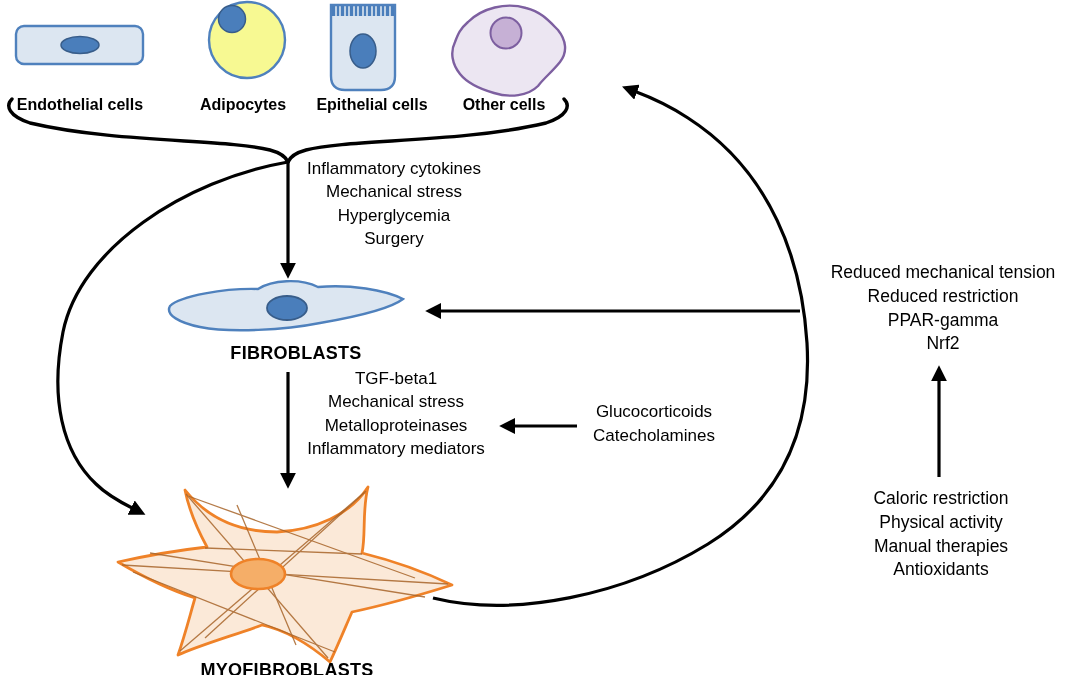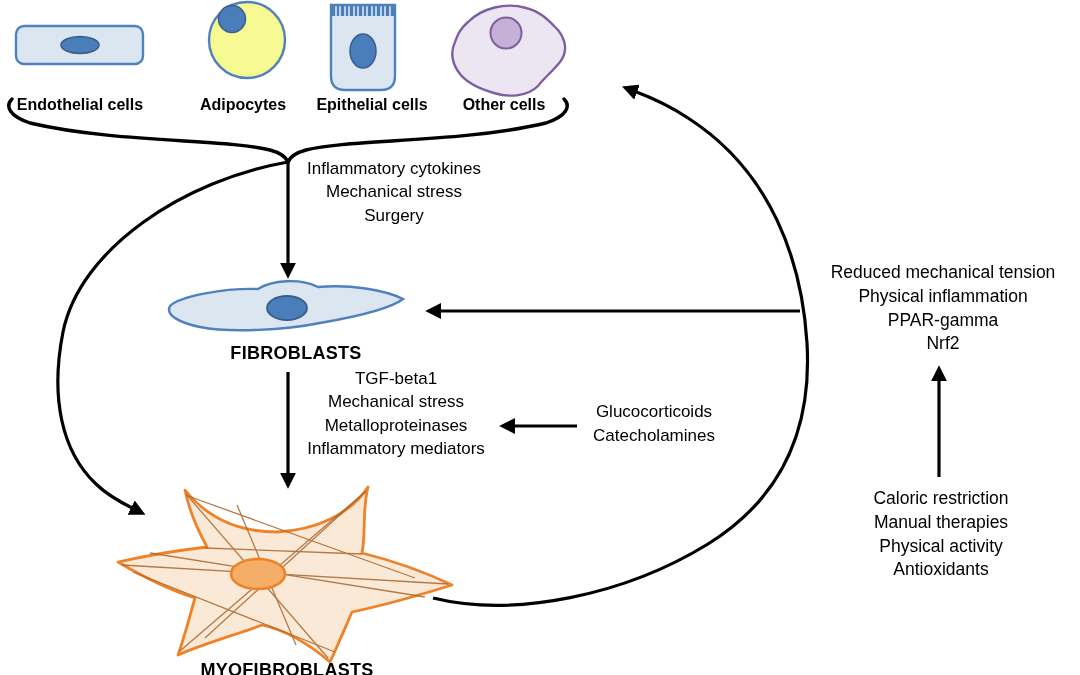--- a/index.html
+++ b/index.html
@@ -96,46 +96,47 @@
   </svg>
 
   <div class="t cell-label" style="left:80px;top:95px">Endothelial cells</div>
   <div class="t cell-label" style="left:243px;top:95px">Adipocytes</div>
   <div class="t cell-label" style="left:372px;top:95px">Epithelial cells</div>
   <div class="t cell-label" style="left:504px;top:95px">Other cells</div>
 
   <div class="t list" style="left:394px;top:157px">
     <div class="ln">Inflammatory cytokines</div>
     <div class="ln">Mechanical stress</div>
+    <div class="ln">Hyperglycemia</div>
     <div class="ln">Surgery</div>
   </div>
 
   <div class="t stage-label" style="left:296px;top:343px">FIBROBLASTS</div>
 
   <div class="t list" style="left:396px;top:367px">
     <div class="ln">TGF-beta1</div>
     <div class="ln">Mechanical stress</div>
     <div class="ln">Metalloproteinases</div>
     <div class="ln">Inflammatory mediators</div>
   </div>
 
   <div class="t list" style="left:654px;top:400px">
     <div class="ln" style="line-height:24px">Glucocorticoids</div>
     <div class="ln" style="line-height:24px">Catecholamines</div>
   </div>
 
   <div class="t list-bold" style="left:943px;top:261px">
     <div class="ln">Reduced mechanical tension</div>
-    <div class="ln">Physical inflammation</div>
+    <div class="ln">Reduced restriction</div>
     <div class="ln">PPAR-gamma</div>
     <div class="ln">Nrf2</div>
   </div>
 
   <div class="t list-bold" style="left:941px;top:487px">
     <div class="ln">Caloric restriction</div>
+    <div class="ln">Physical activity</div>
     <div class="ln">Manual therapies</div>
-    <div class="ln">Physical activity</div>
     <div class="ln">Antioxidants</div>
   </div>
 
   <div class="t stage-label" style="left:287px;top:660px">MYOFIBROBLASTS</div>
 
 </div>
 
 </body></html>

